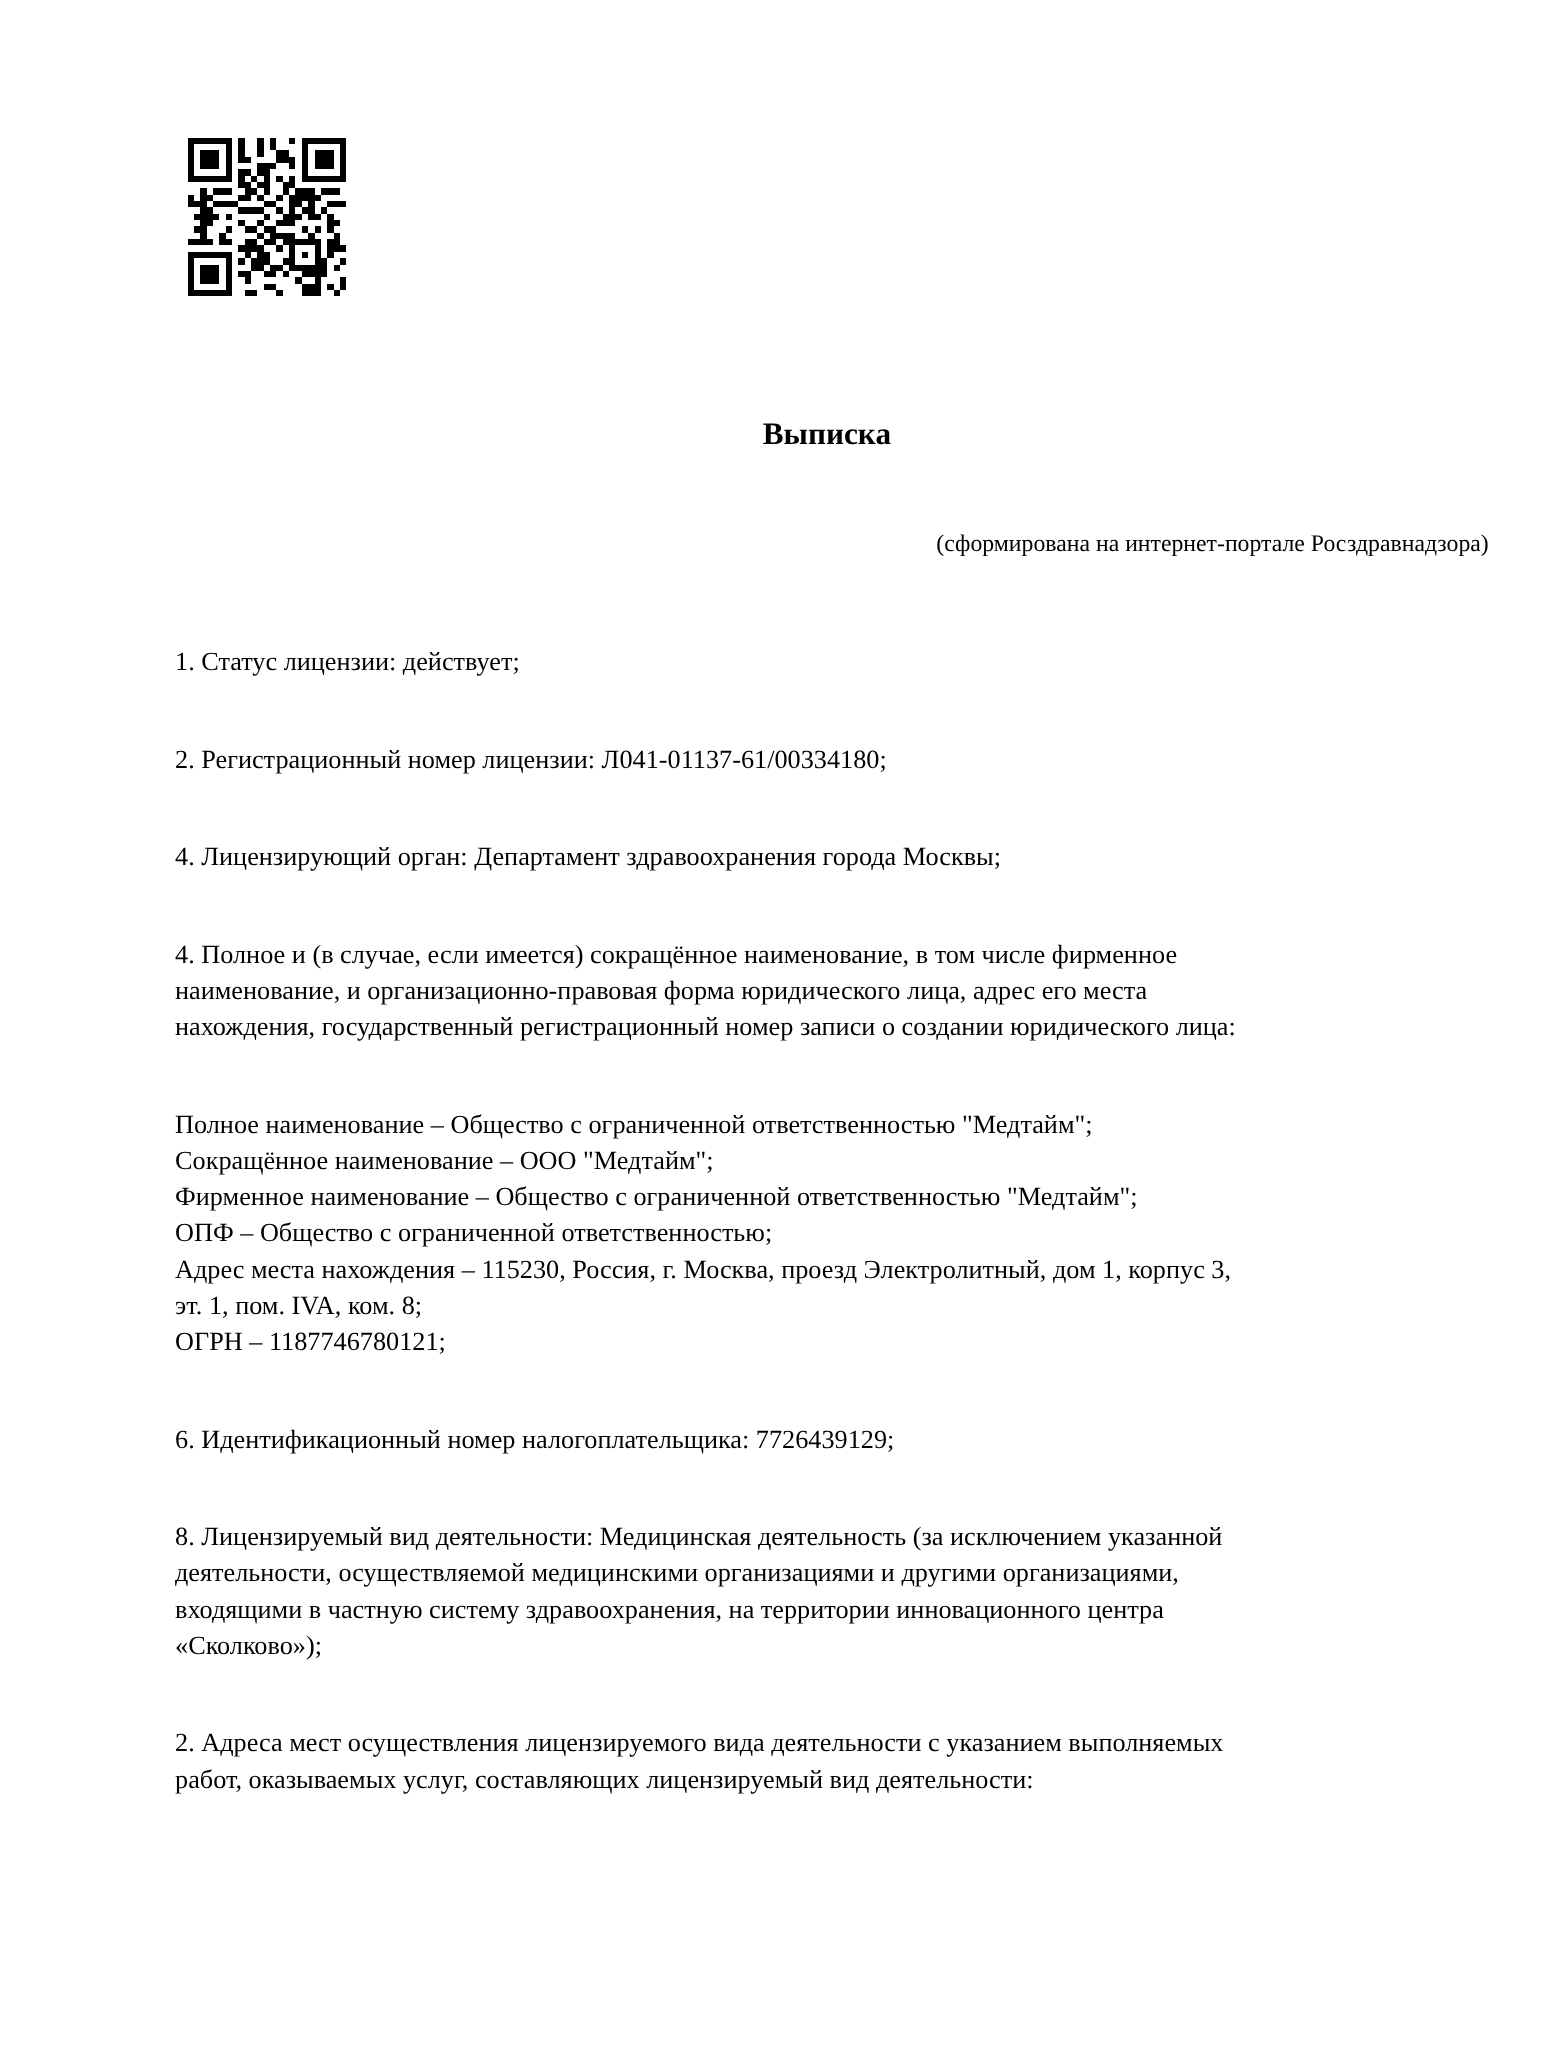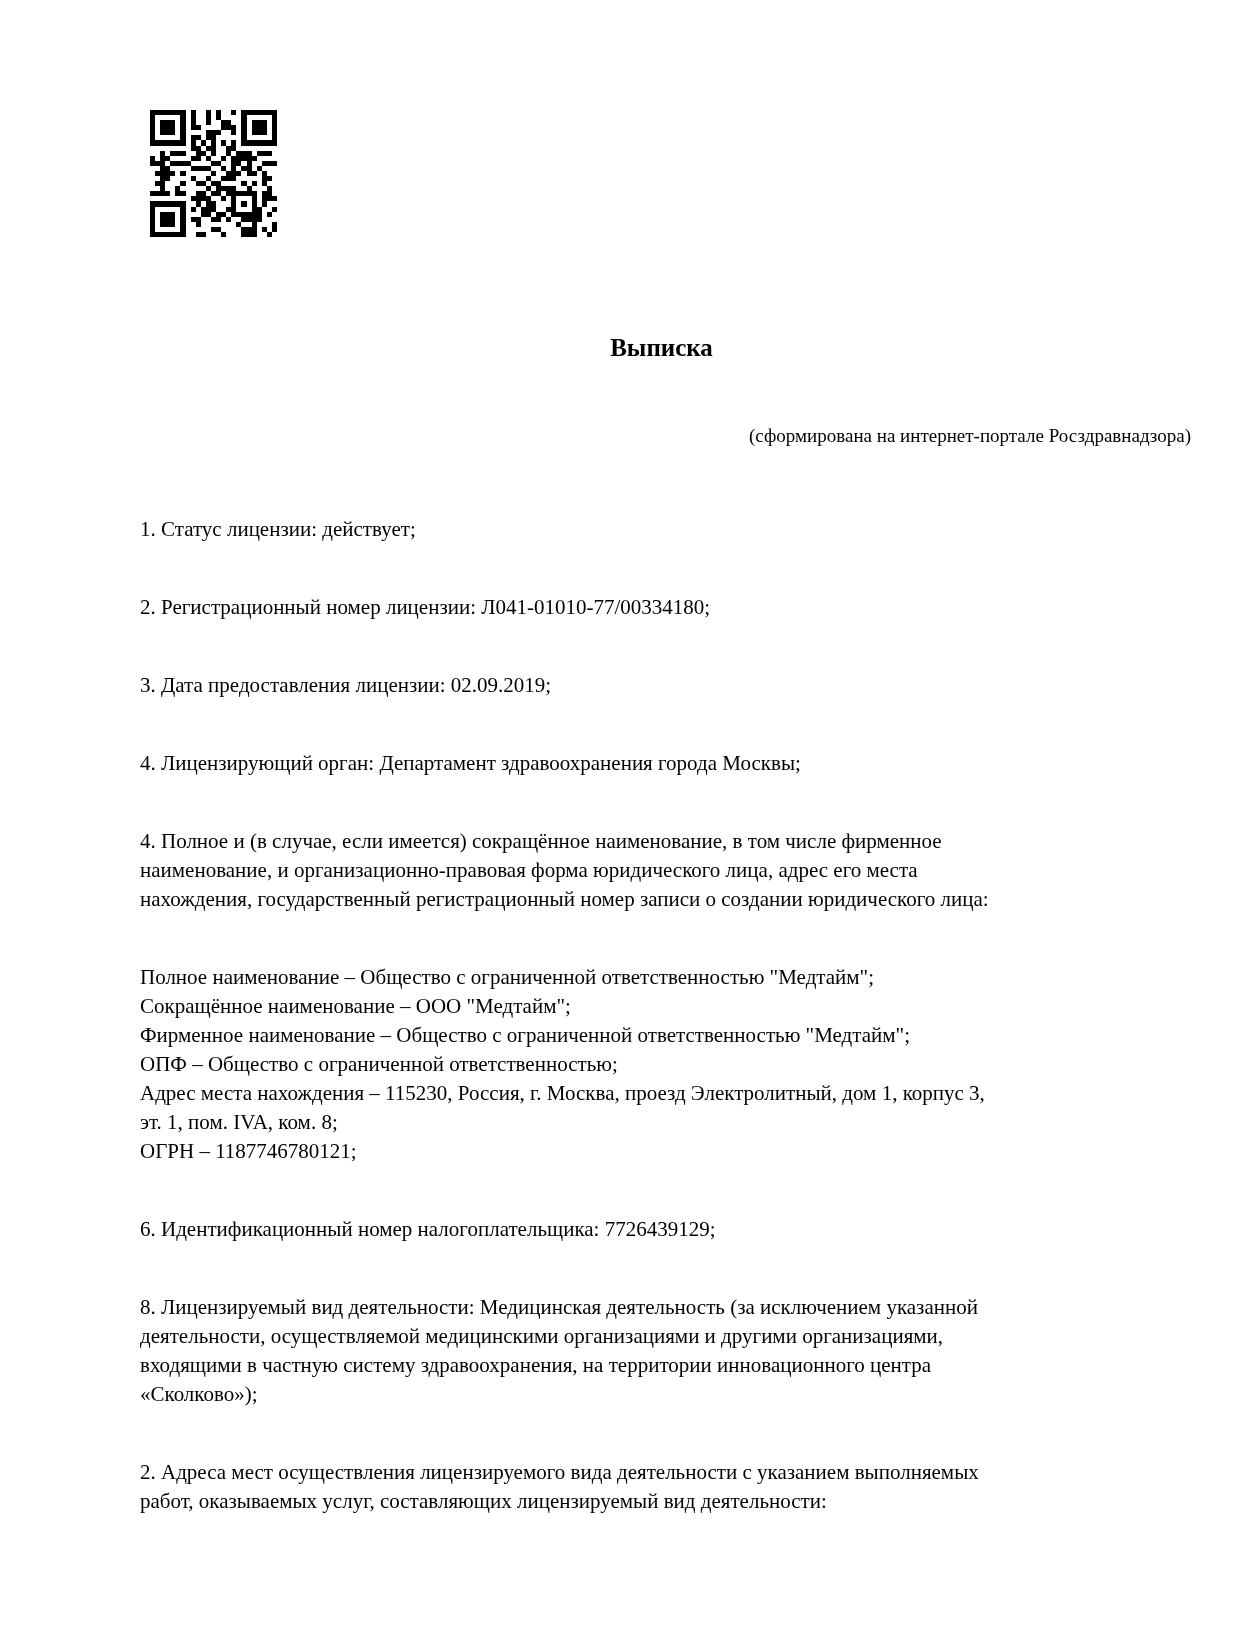--- a/index.html
+++ b/index.html
@@ -373,22 +373,21 @@
   </svg>
 
 <div class="title-block">
   <div>Выписка</div>
 </div>
 
 <div class="subtitle">(сформирована на интернет-портале Росздравнадзора)</div>
 
 <div class="doc-body">
   <p class="first">1. Статус лицензии: действует;</p>
-  <p>2. Регистрационный номер лицензии: Л041-01010-77/00334180;</p>
-  <p>3. Дата предоставления лицензии: 02.09.2019;</p>
+  <p>2. Регистрационный номер лицензии: Л041-01137-61/00334180;</p>
   <p>4. Лицензирующий орган: Департамент здравоохранения города Москвы;</p>
   <p>4. Полное и (в случае, если имеется) сокращённое наименование, в том числе фирменное
 наименование, и организационно-правовая форма юридического лица, адрес его места
 нахождения, государственный регистрационный номер записи о создании юридического лица:</p>
   <p>Полное наименование – Общество с ограниченной ответственностью "Медтайм";
 Сокращённое наименование – ООО "Медтайм";
 Фирменное наименование – Общество с ограниченной ответственностью "Медтайм";
 ОПФ – Общество с ограниченной ответственностью;
 Адрес места нахождения – 115230, Россия, г. Москва, проезд Электролитный, дом 1, корпус 3,
 эт. 1, пом. IVA, ком. 8;

